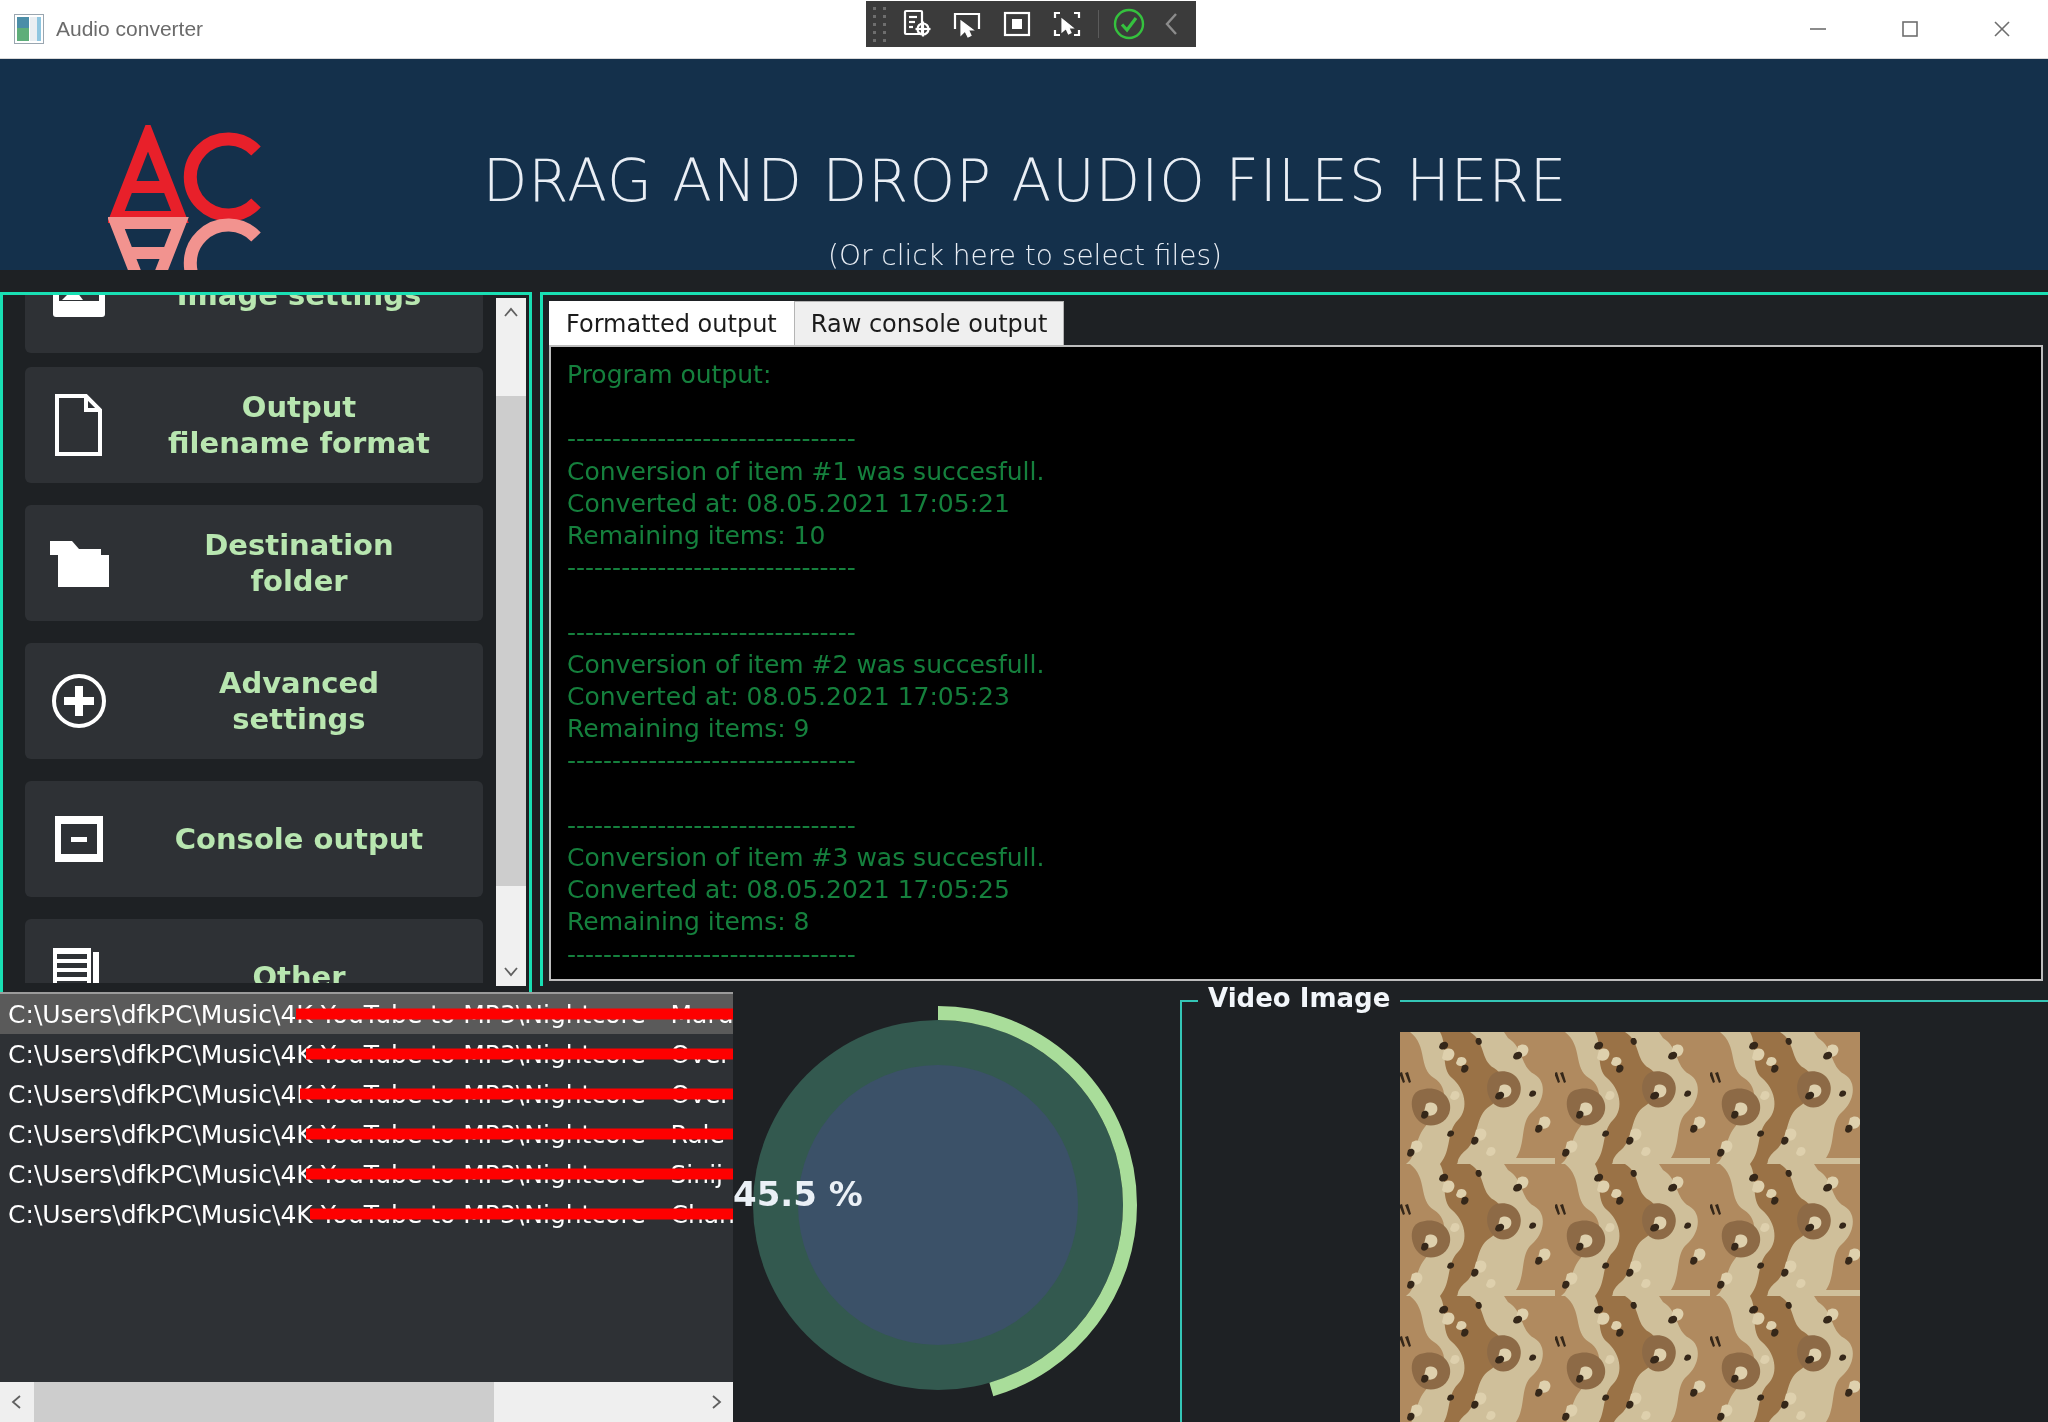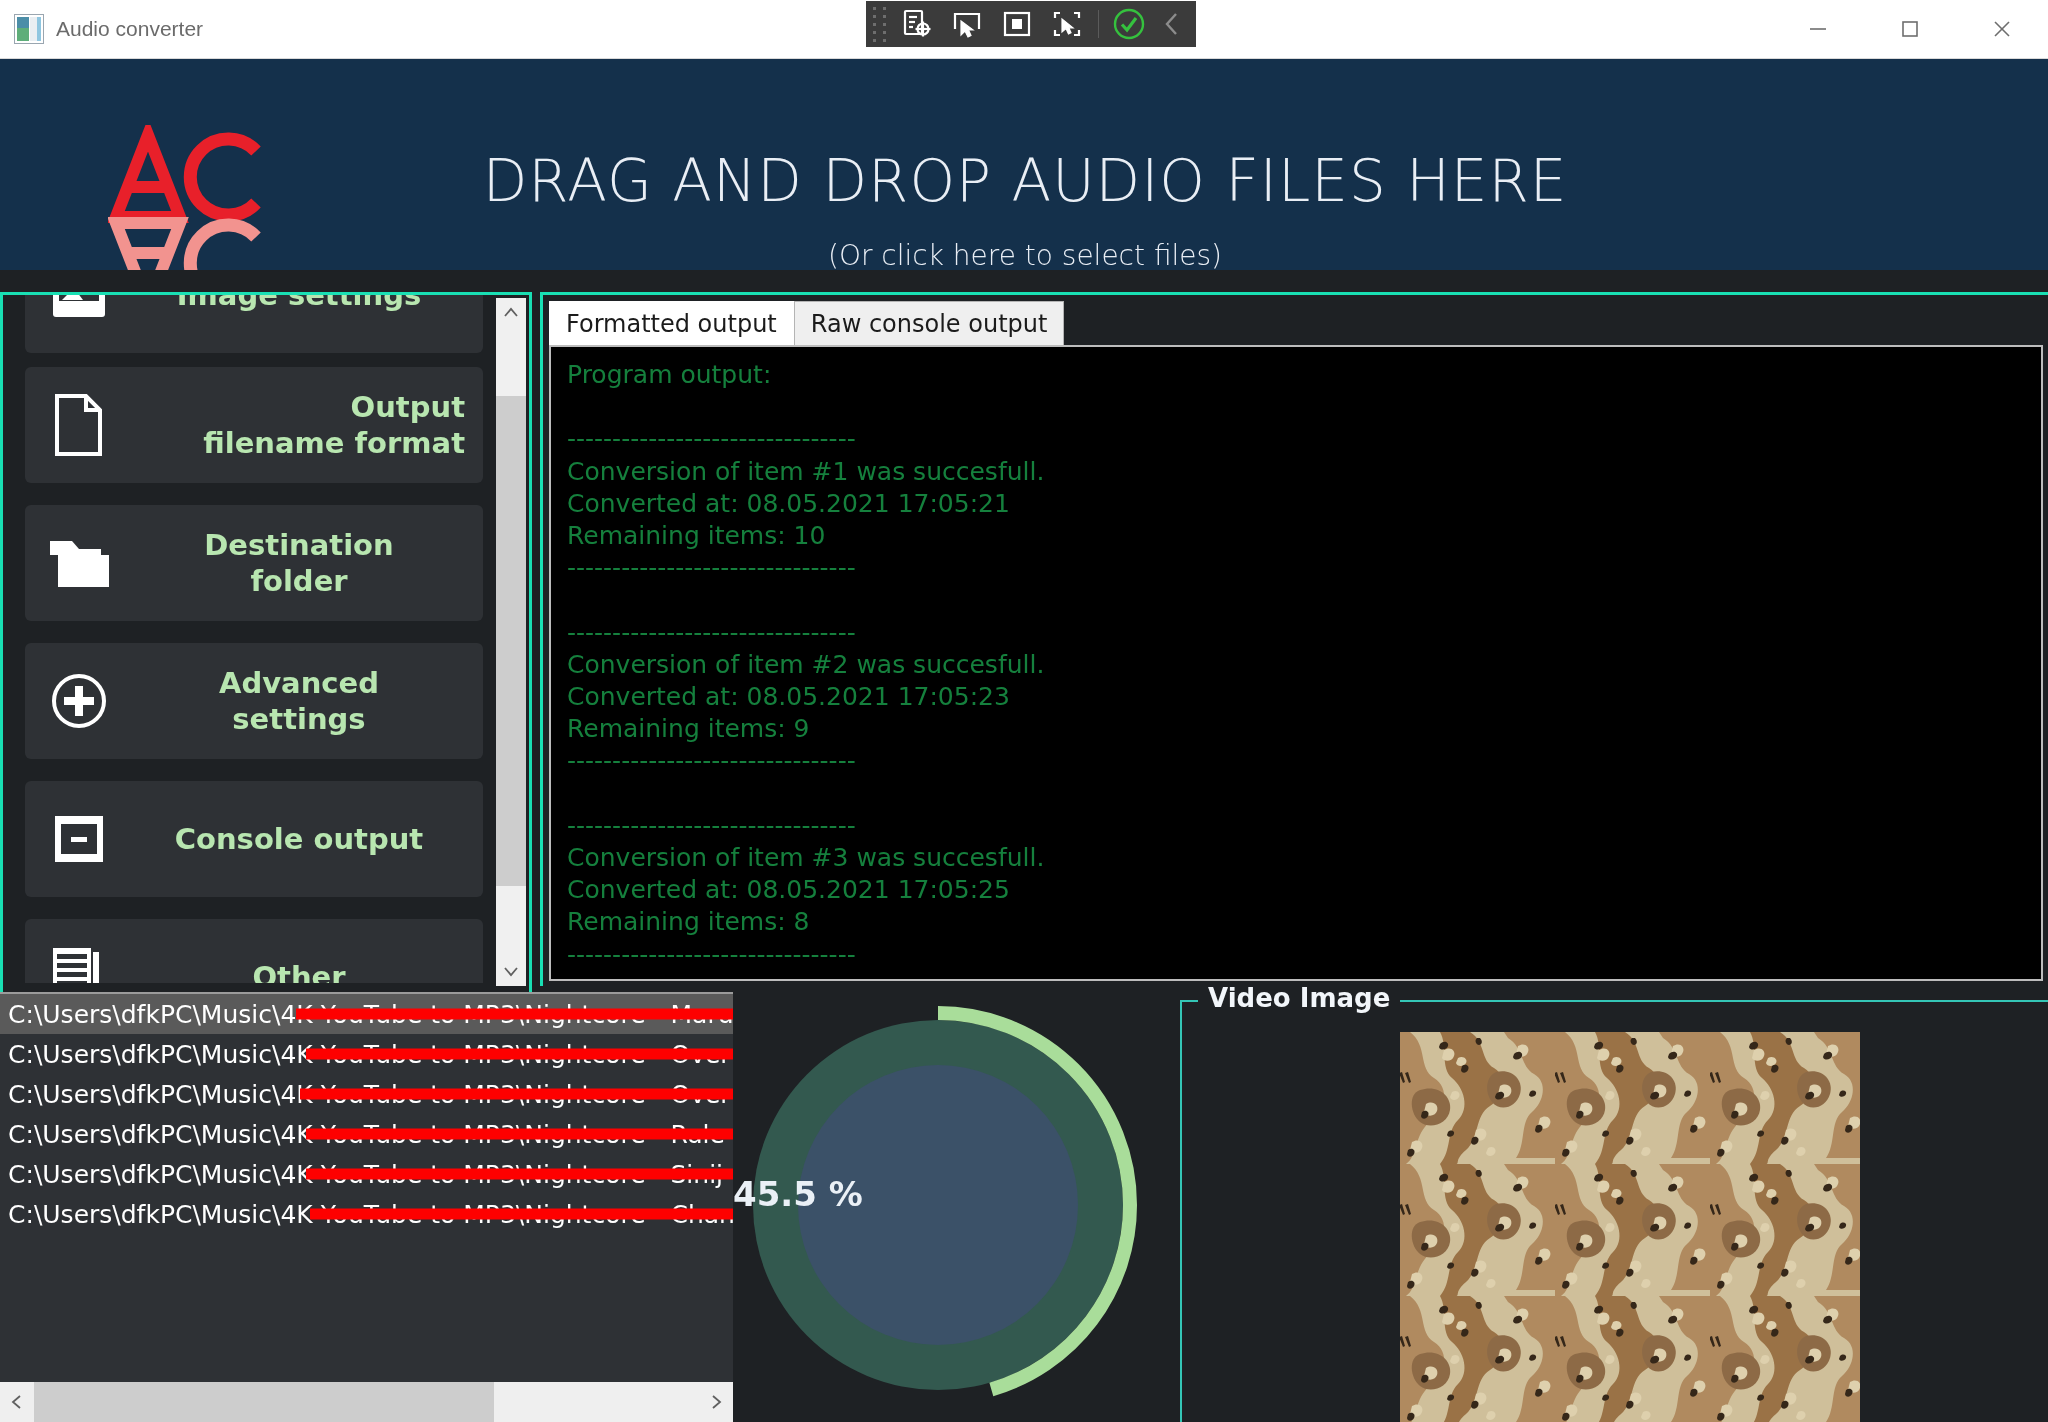--- a/index.html
+++ b/index.html
@@ -297,21 +297,21 @@
         <div class="sblabel">Image settings</div>
       </div>
 
       <div class="sbbtn" style="top:72px;height:116px;">
         <div class="sbicon">
           <svg width="52" height="64" viewBox="0 0 52 64">
             <path d="M4 3 H33 L47 17 V61 H4 Z" fill="none" stroke="#ffffff" stroke-width="4"></path>
             <path d="M33 3 V17 H47" fill="none" stroke="#ffffff" stroke-width="4"></path>
           </svg>
         </div>
-        <div class="sblabel" style="white-space:pre-line;text-align:right;">Output
+        <div class="sblabel" style="white-space:pre-line;">Output
 filename format</div>
       </div>
 
       <div class="sbbtn" style="top:210px;height:116px;">
         <div class="sbicon">
           <svg width="66" height="60" viewBox="0 0 66 60">
             <path d="M4 8 H26 L33 16 H55 V22 H4 Z" fill="#ffffff"></path>
             <rect x="12" y="22" width="51" height="32" fill="#ffffff"></rect>
             <rect x="12" y="18" width="24" height="6" fill="#ffffff"></rect>
           </svg>

